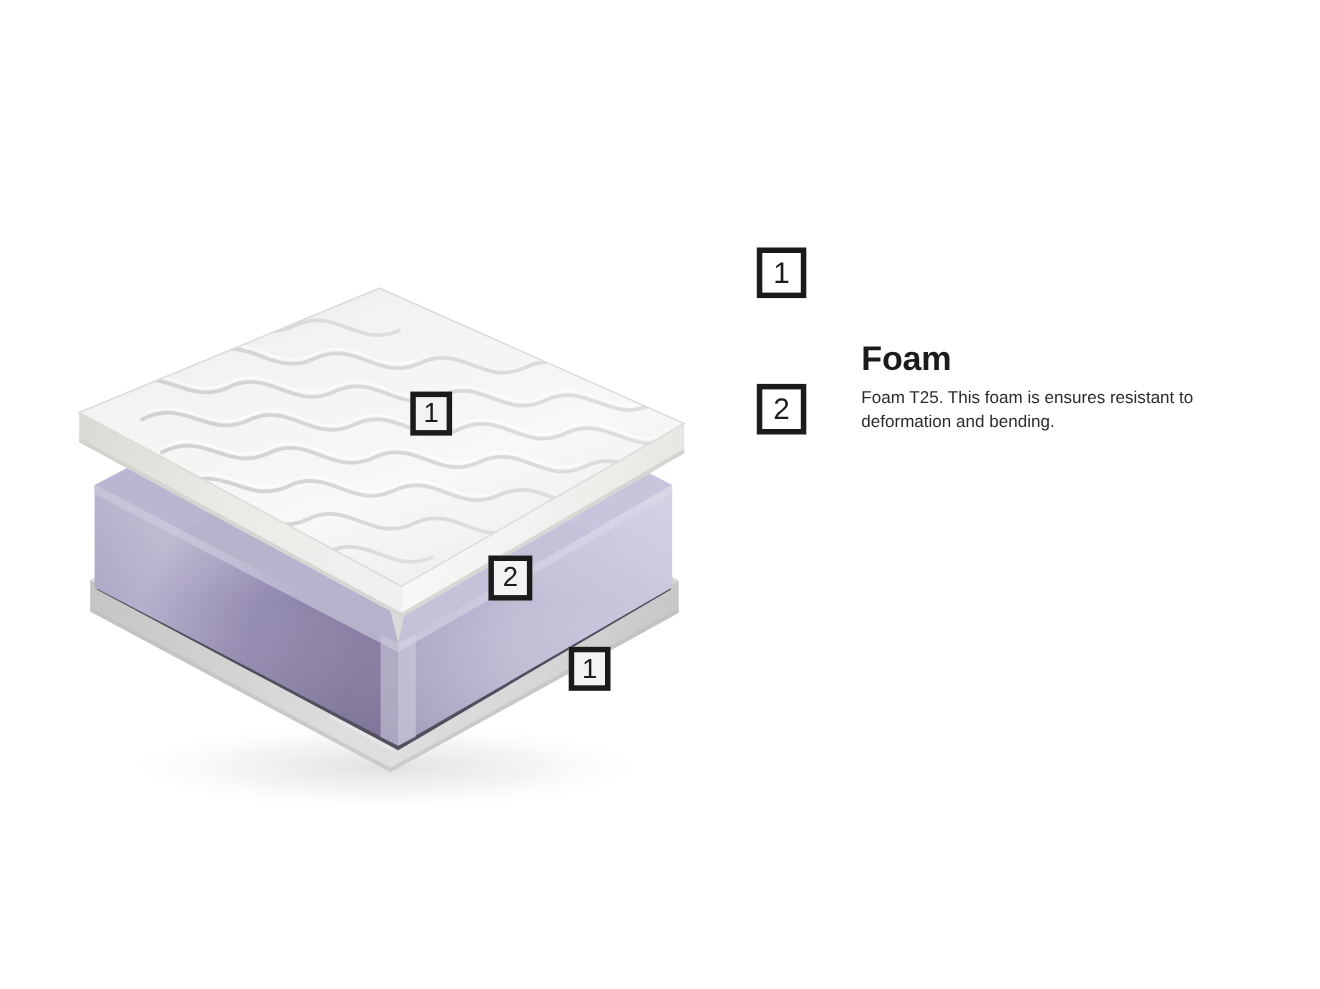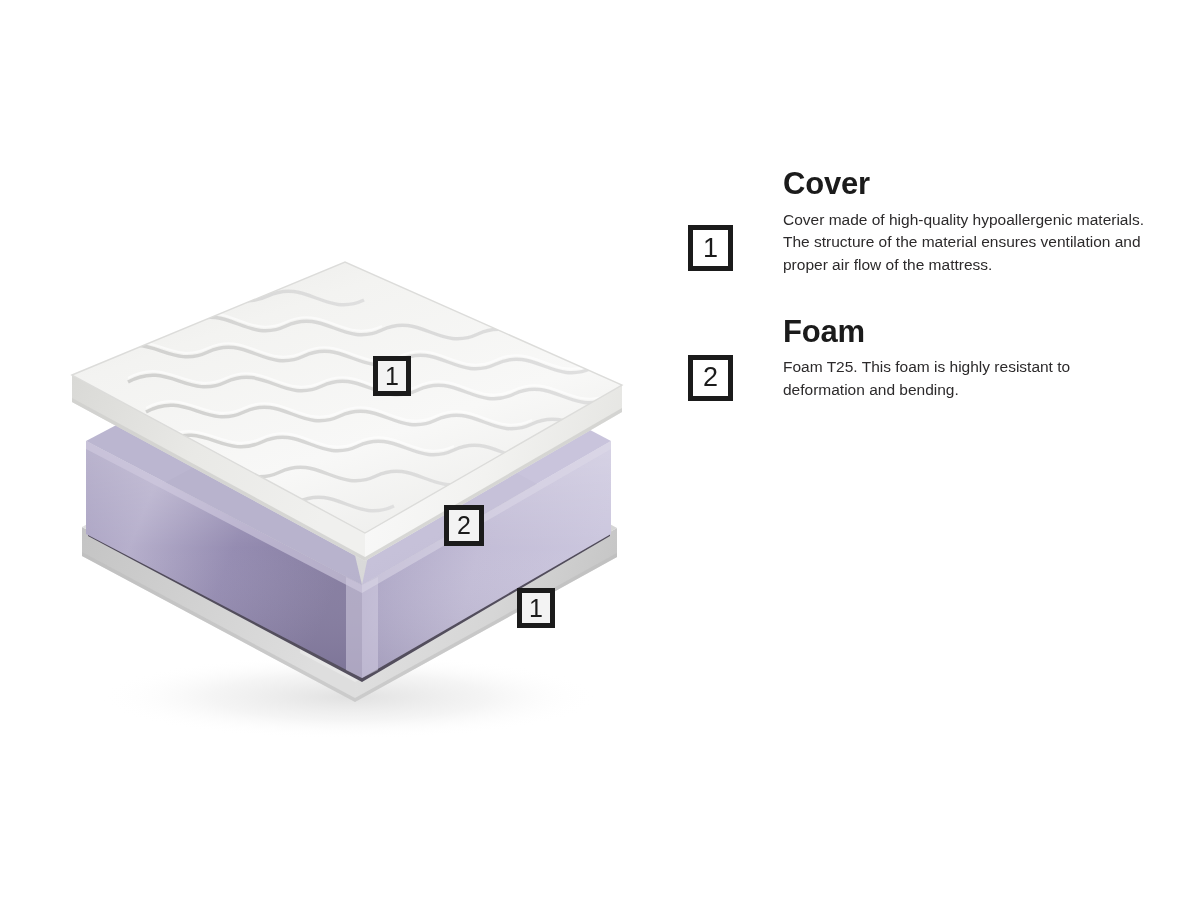--- a/index.html
+++ b/index.html
@@ -274,31 +274,27 @@
     <div class="callout callout-2-mid">2</div>
     <div class="callout callout-1-base">1</div>
   </div>
 
   <div id="legend">
 
     <div class="legend-item legend-item-1">
       <div class="legend-badge-wrap">
         <div class="legend-badge">1</div>
       </div>
-      <div class="legend-body">
-        <h2 class="legend-title">Cover</h2>
-        <p class="legend-desc">Cover made of high-quality hypoallergenic materials. The structure of the material ensures ventilation and proper air flow of the mattress.</p>
-      </div>
     </div>
 
     <div class="legend-item legend-item-2">
       <div class="legend-badge-wrap">
         <div class="legend-badge">2</div>
       </div>
       <div class="legend-body">
         <h2 class="legend-title">Foam</h2>
-        <p class="legend-desc">Foam T25. This foam is highly resistant to deformation and bending.</p>
+        <p class="legend-desc">Foam T25. This foam is ensures resistant to deformation and bending.</p>
       </div>
     </div>
 
   </div>
 
 </div>
 
 </body></html>

